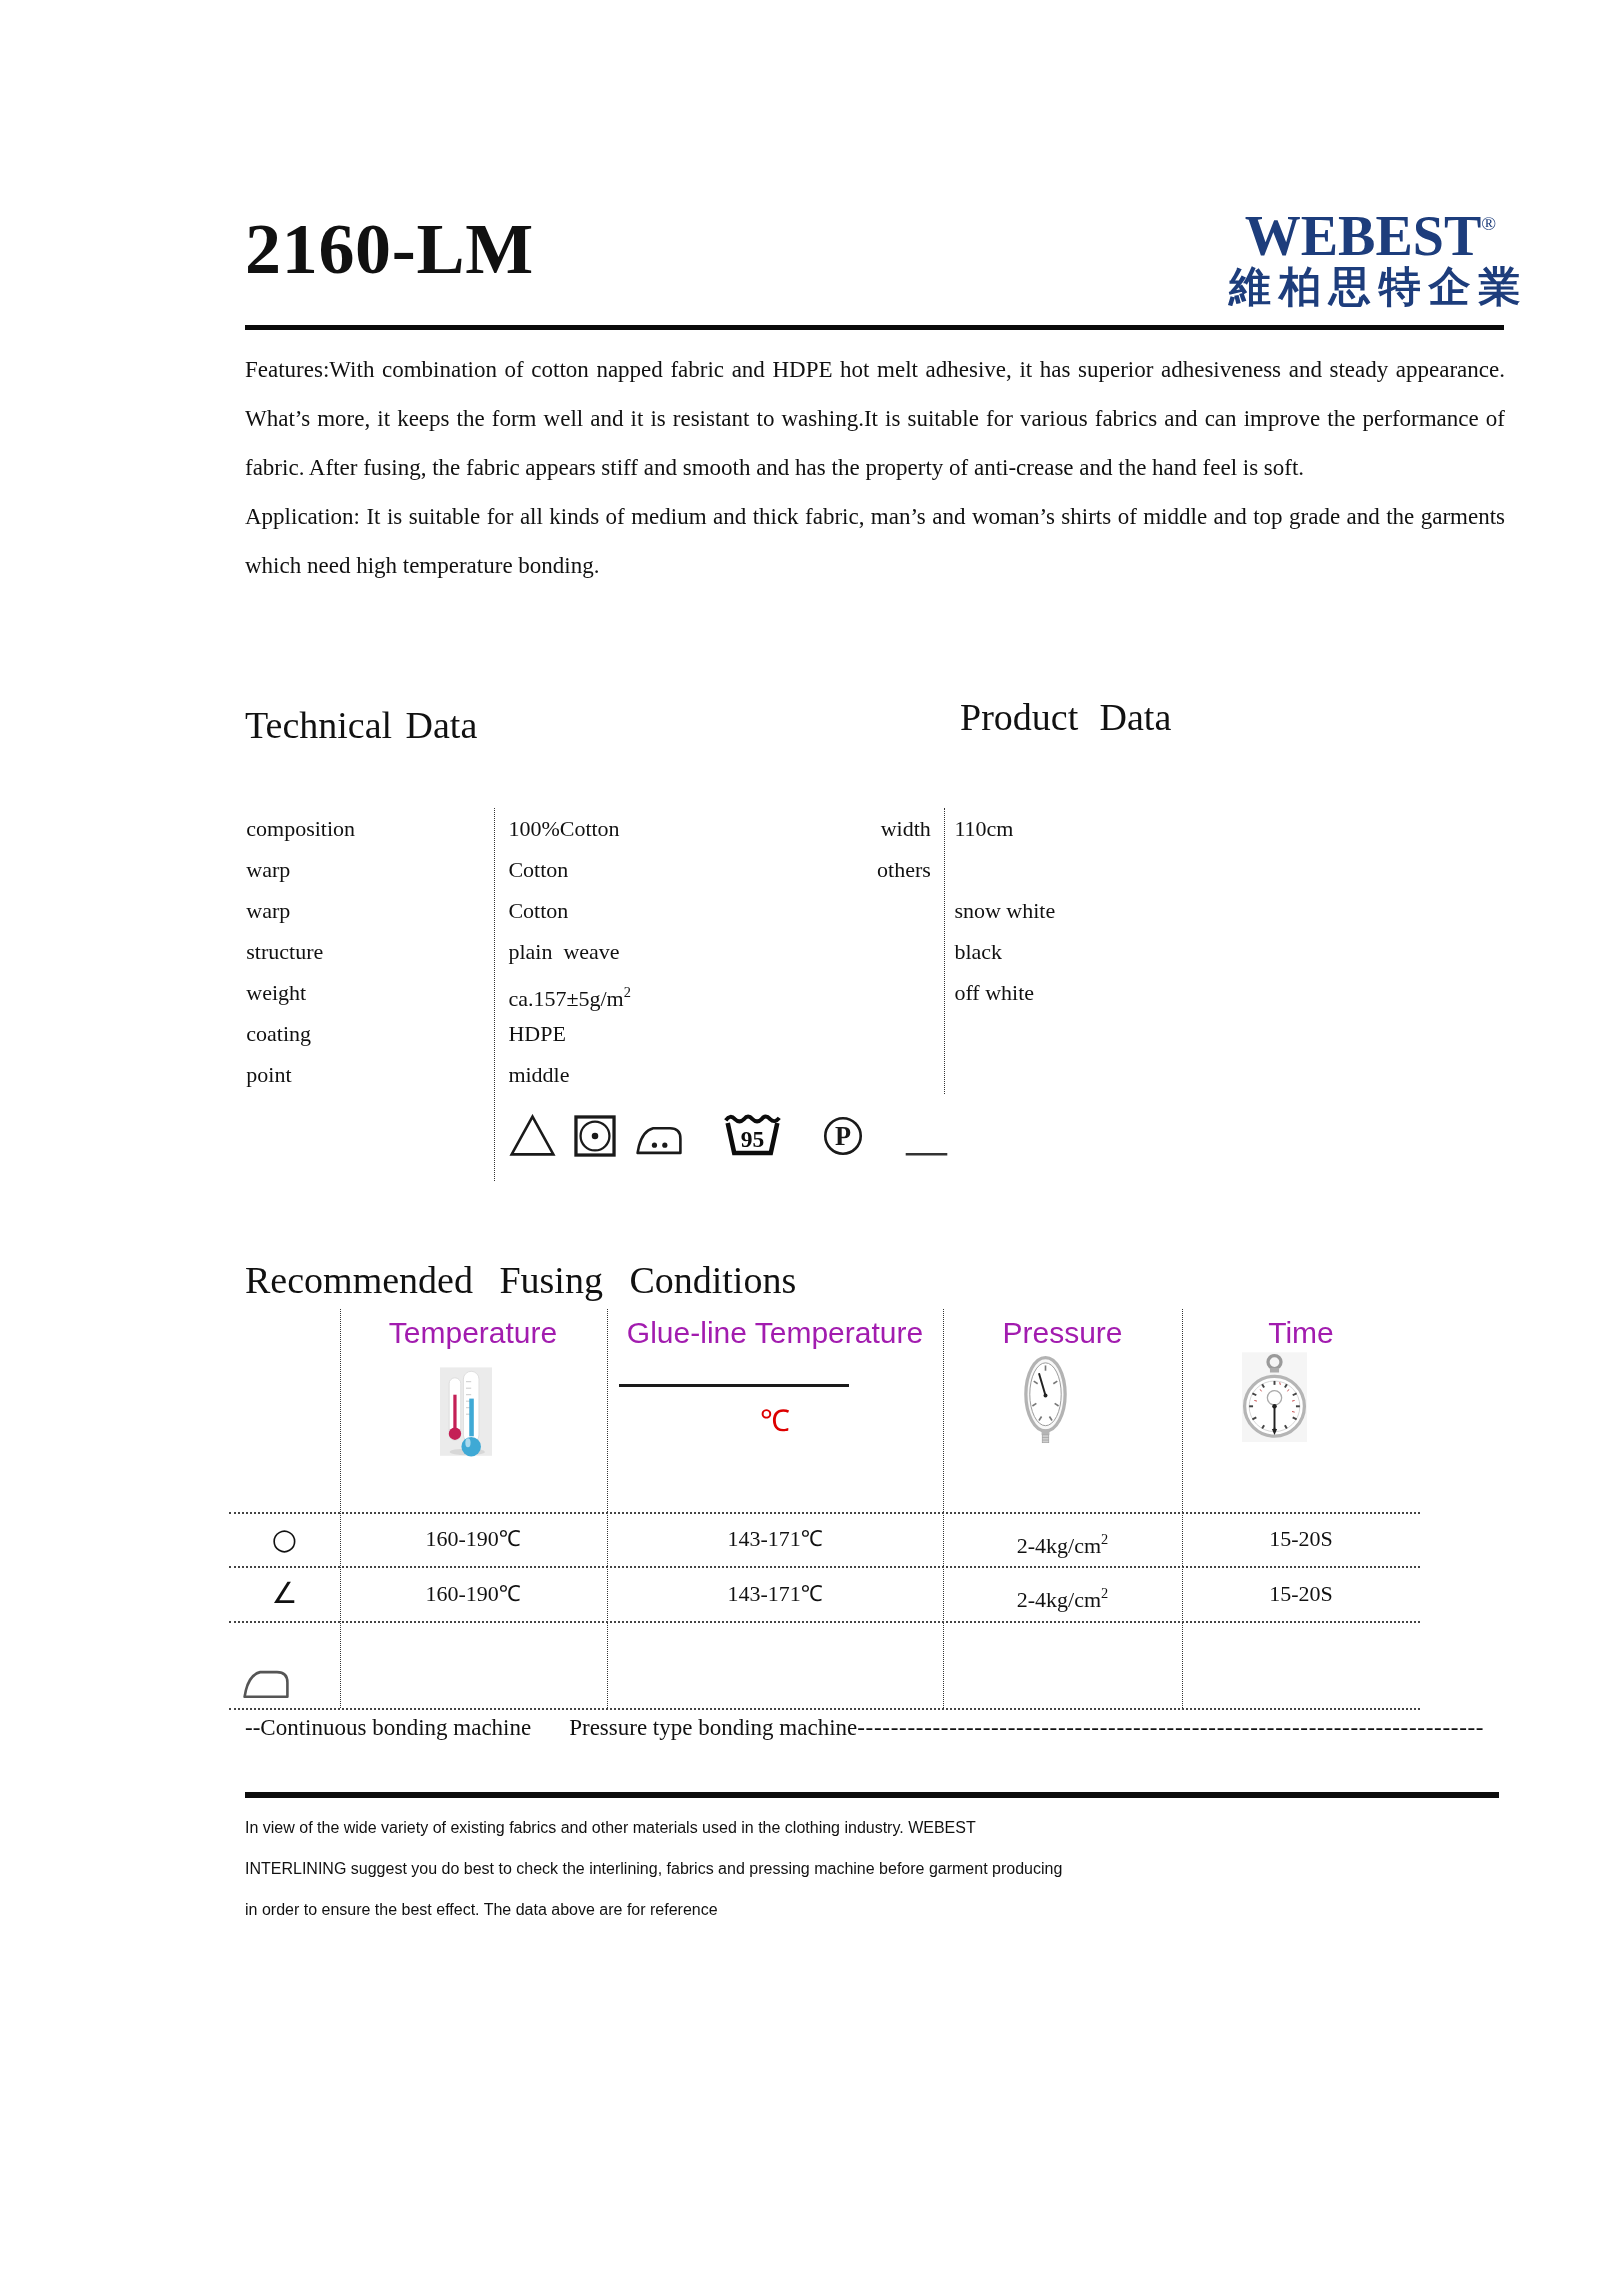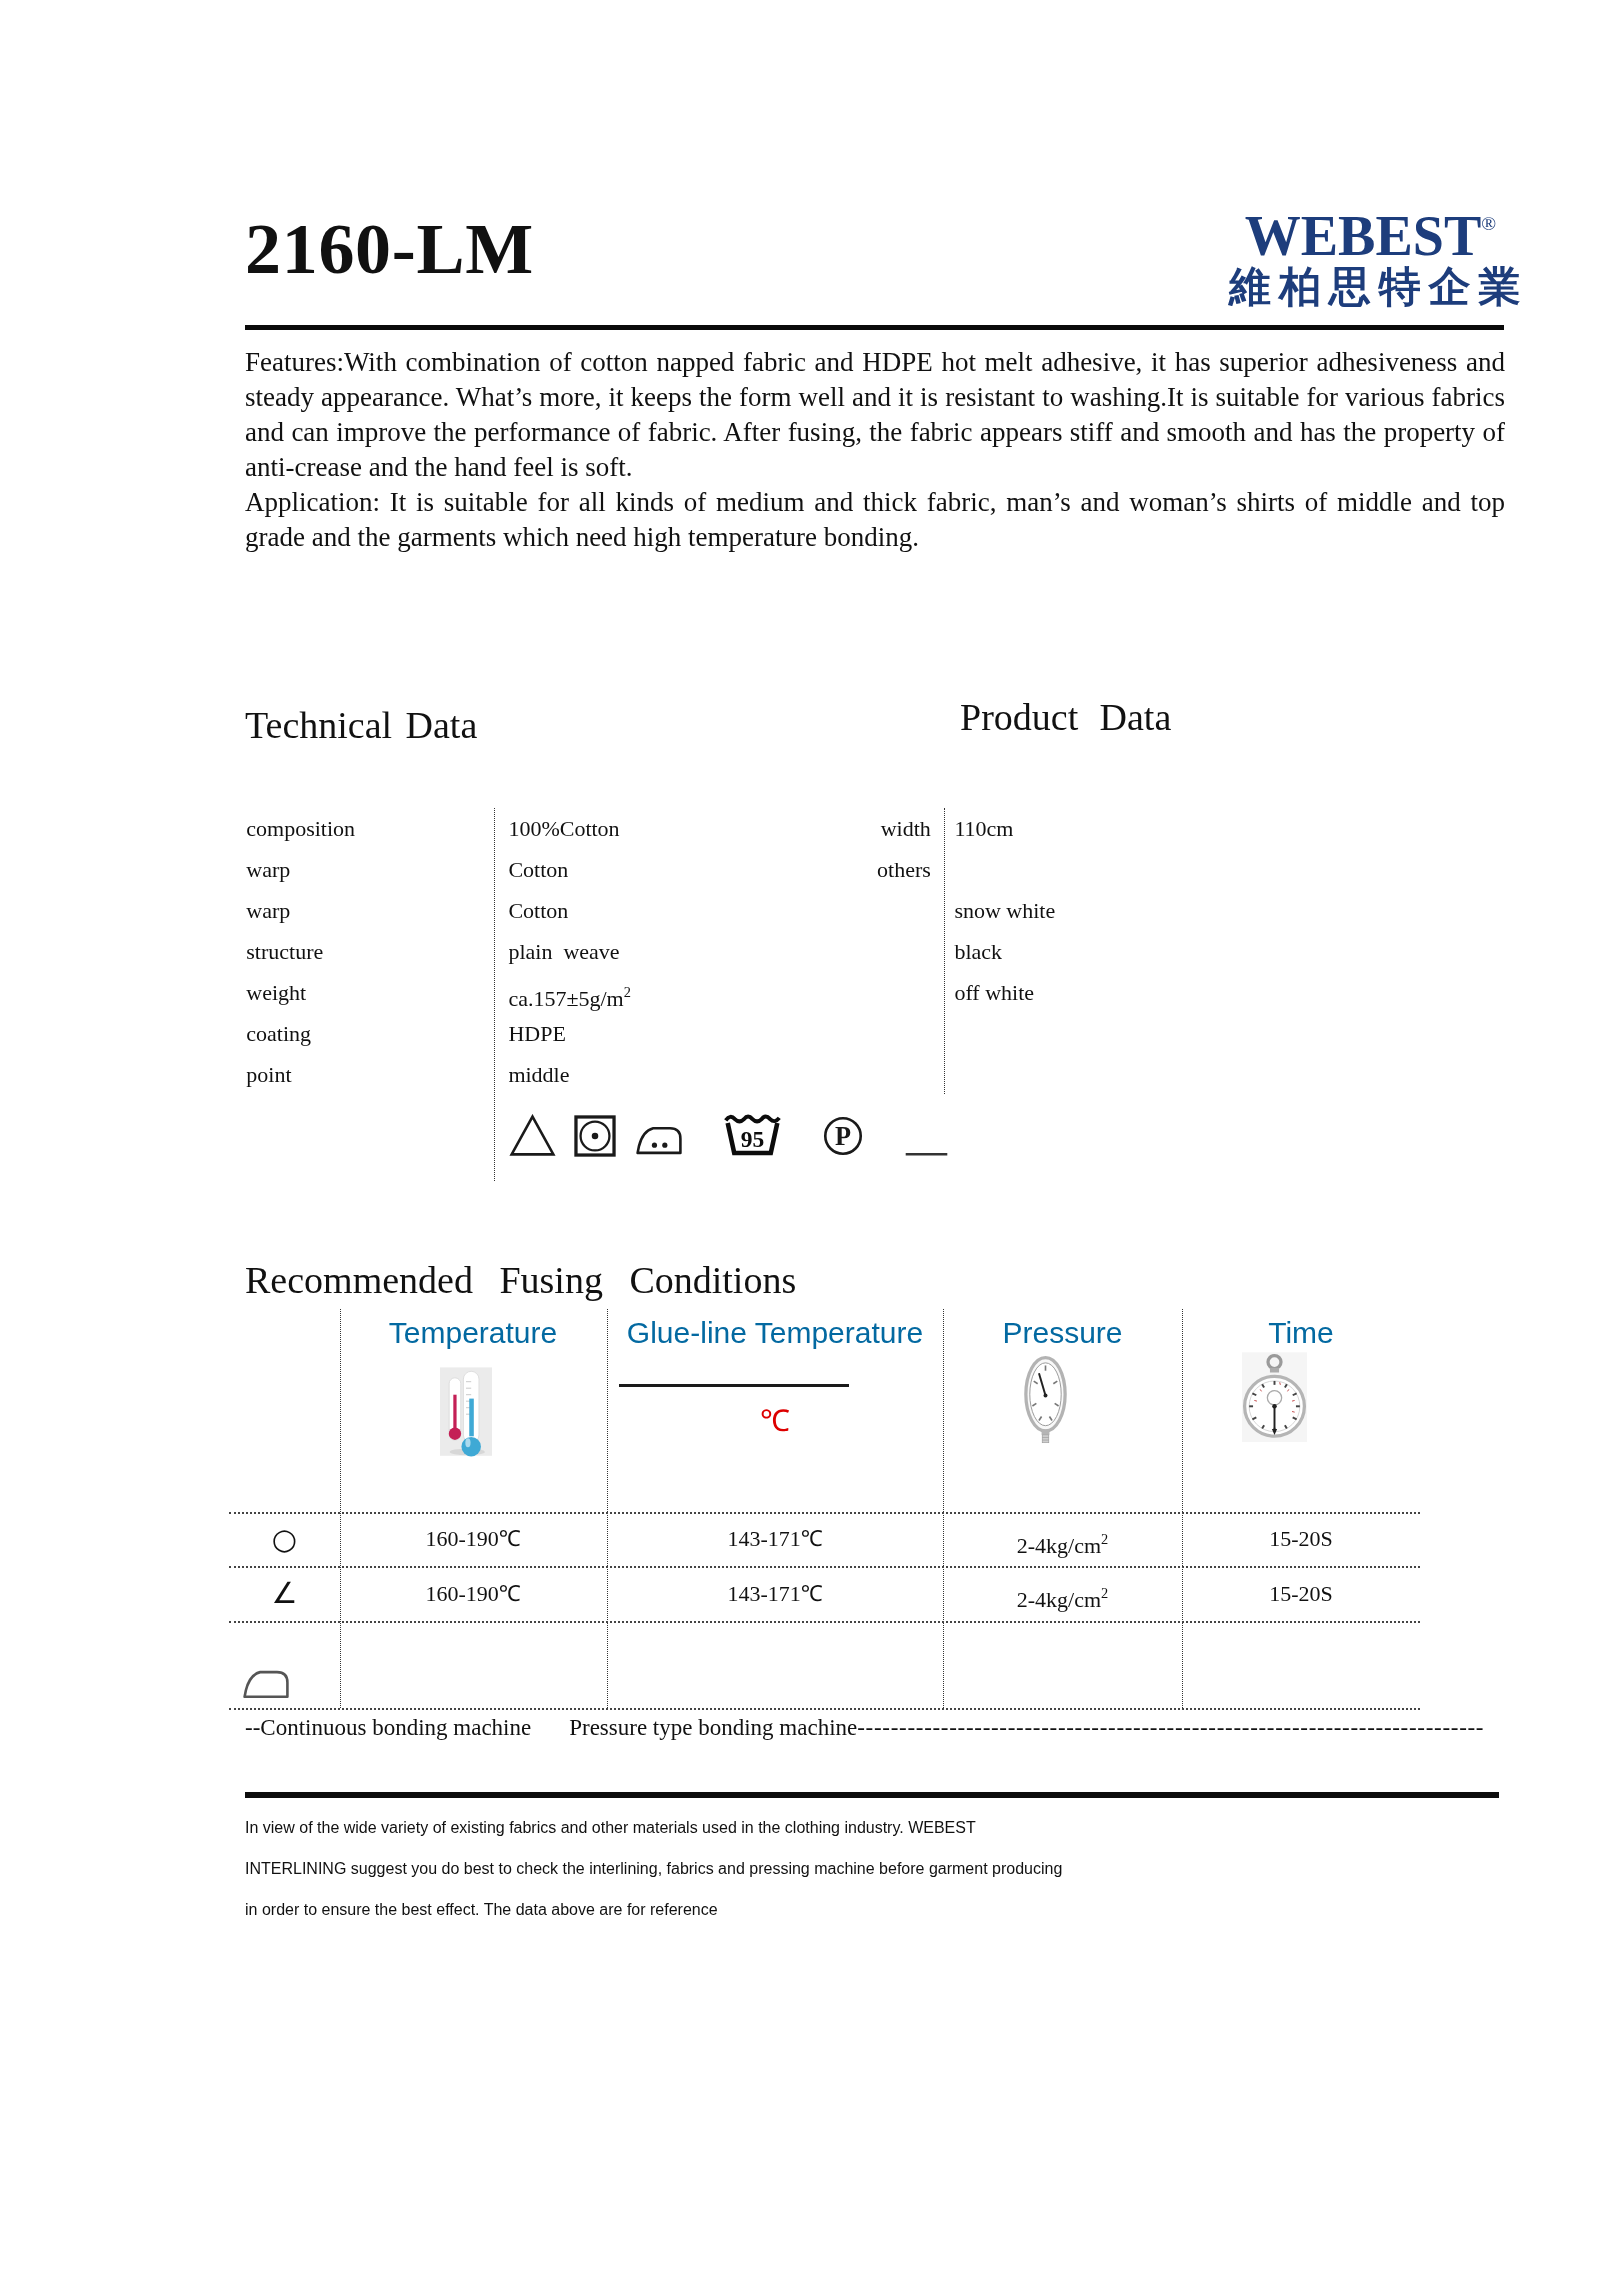--- a/index.html
+++ b/index.html
@@ -10,21 +10,21 @@
   .product-title{position:absolute;left:245px;top:208px;font-size:72px;font-weight:700;
         letter-spacing:0.7px;}
   .logo{position:absolute;left:1229px;top:194px;width:283px;text-align:center;color:#1d3d7c;}
   .logo .brand{font-size:56px;font-weight:700;font-family:"Liberation Serif",serif;line-height:60px;white-space:nowrap;}
   .logo .brand sup{font-size:19.6px;vertical-align:25px;font-weight:400;}
   .logo .company{font-size:42px;font-weight:700;font-family:"DejaVu Sans",sans-serif;
         letter-spacing:7.9px;line-height:42px;white-space:nowrap;}
   .header-rule{position:absolute;left:245px;top:325px;width:1259px;height:5.2px;background:#0a0a0a;}
 
   
-  .intro{position:absolute;left:245px;top:345px;width:1260px;font-size:27px;line-height:35px;
+  .intro{position:absolute;left:245px;top:345px;width:1260px;font-size:23px;line-height:49px;
         text-align:justify;}
   .intro p{margin:0;}
 
   
   .tech-headings{position:absolute;left:245px;top:695px;width:1260px;font-size:38px;}
   .tech-headings .h-left{position:absolute;left:0;top:0;word-spacing:3.9px;margin-top:8px;}
   .tech-headings .h-right{position:absolute;left:715px;top:0;word-spacing:11.8px;}
 
   
   .tech-table{position:absolute;left:245px;top:808px;width:1175px;height:376px;font-size:22px;}
@@ -39,21 +39,21 @@
   .care-row{position:absolute;left:264px;top:302px;display:flex;align-items:flex-end;gap:18.3px;}
   .care-row .gapL{margin-left:22px;}
   .care-row svg{display:block;}
 
   
   .fusing-heading{position:absolute;left:245px;top:1258px;font-size:38px;word-spacing:17px;}
   .fusing-table{position:absolute;left:229px;top:1309px;width:1191px;height:401px;font-size:22px;}
   .f-vline{position:absolute;top:0;height:399px;border-left:1.3px dotted #333;}
   .f-hline{position:absolute;left:0;width:1191px;border-top:2px dotted #444;}
   .f-headrow{position:absolute;top:6.5px;left:0;width:1191px;height:39px;
-        font-family:"Liberation Sans",sans-serif;font-size:30px;color:#0369a1;}
+        font-family:"Liberation Sans",sans-serif;font-size:30px;color:#a21caf;}
   .f-head{position:absolute;top:0;text-align:center;}
   .f-cellrow{position:absolute;left:0;width:1191px;}
   .f-cell{position:absolute;top:0;text-align:center;}
   .c0{left:0;width:111px;} .c1{left:111px;width:266px;} .c2{left:378px;width:336px;}
   .c3{left:714px;width:239px;} .c4{left:953px;width:238px;}
   .row-symbol{font-family:"DejaVu Sans",sans-serif;font-size:29px;}
   .glue-blank{position:absolute;left:390px;top:75px;width:230px;height:2.6px;background:#1a1a1a;}
   .celsius{position:absolute;left:378px;top:90px;width:336px;text-align:center;
         color:#dd0000;font-size:30px;}
   .icon-abs{position:absolute;}

